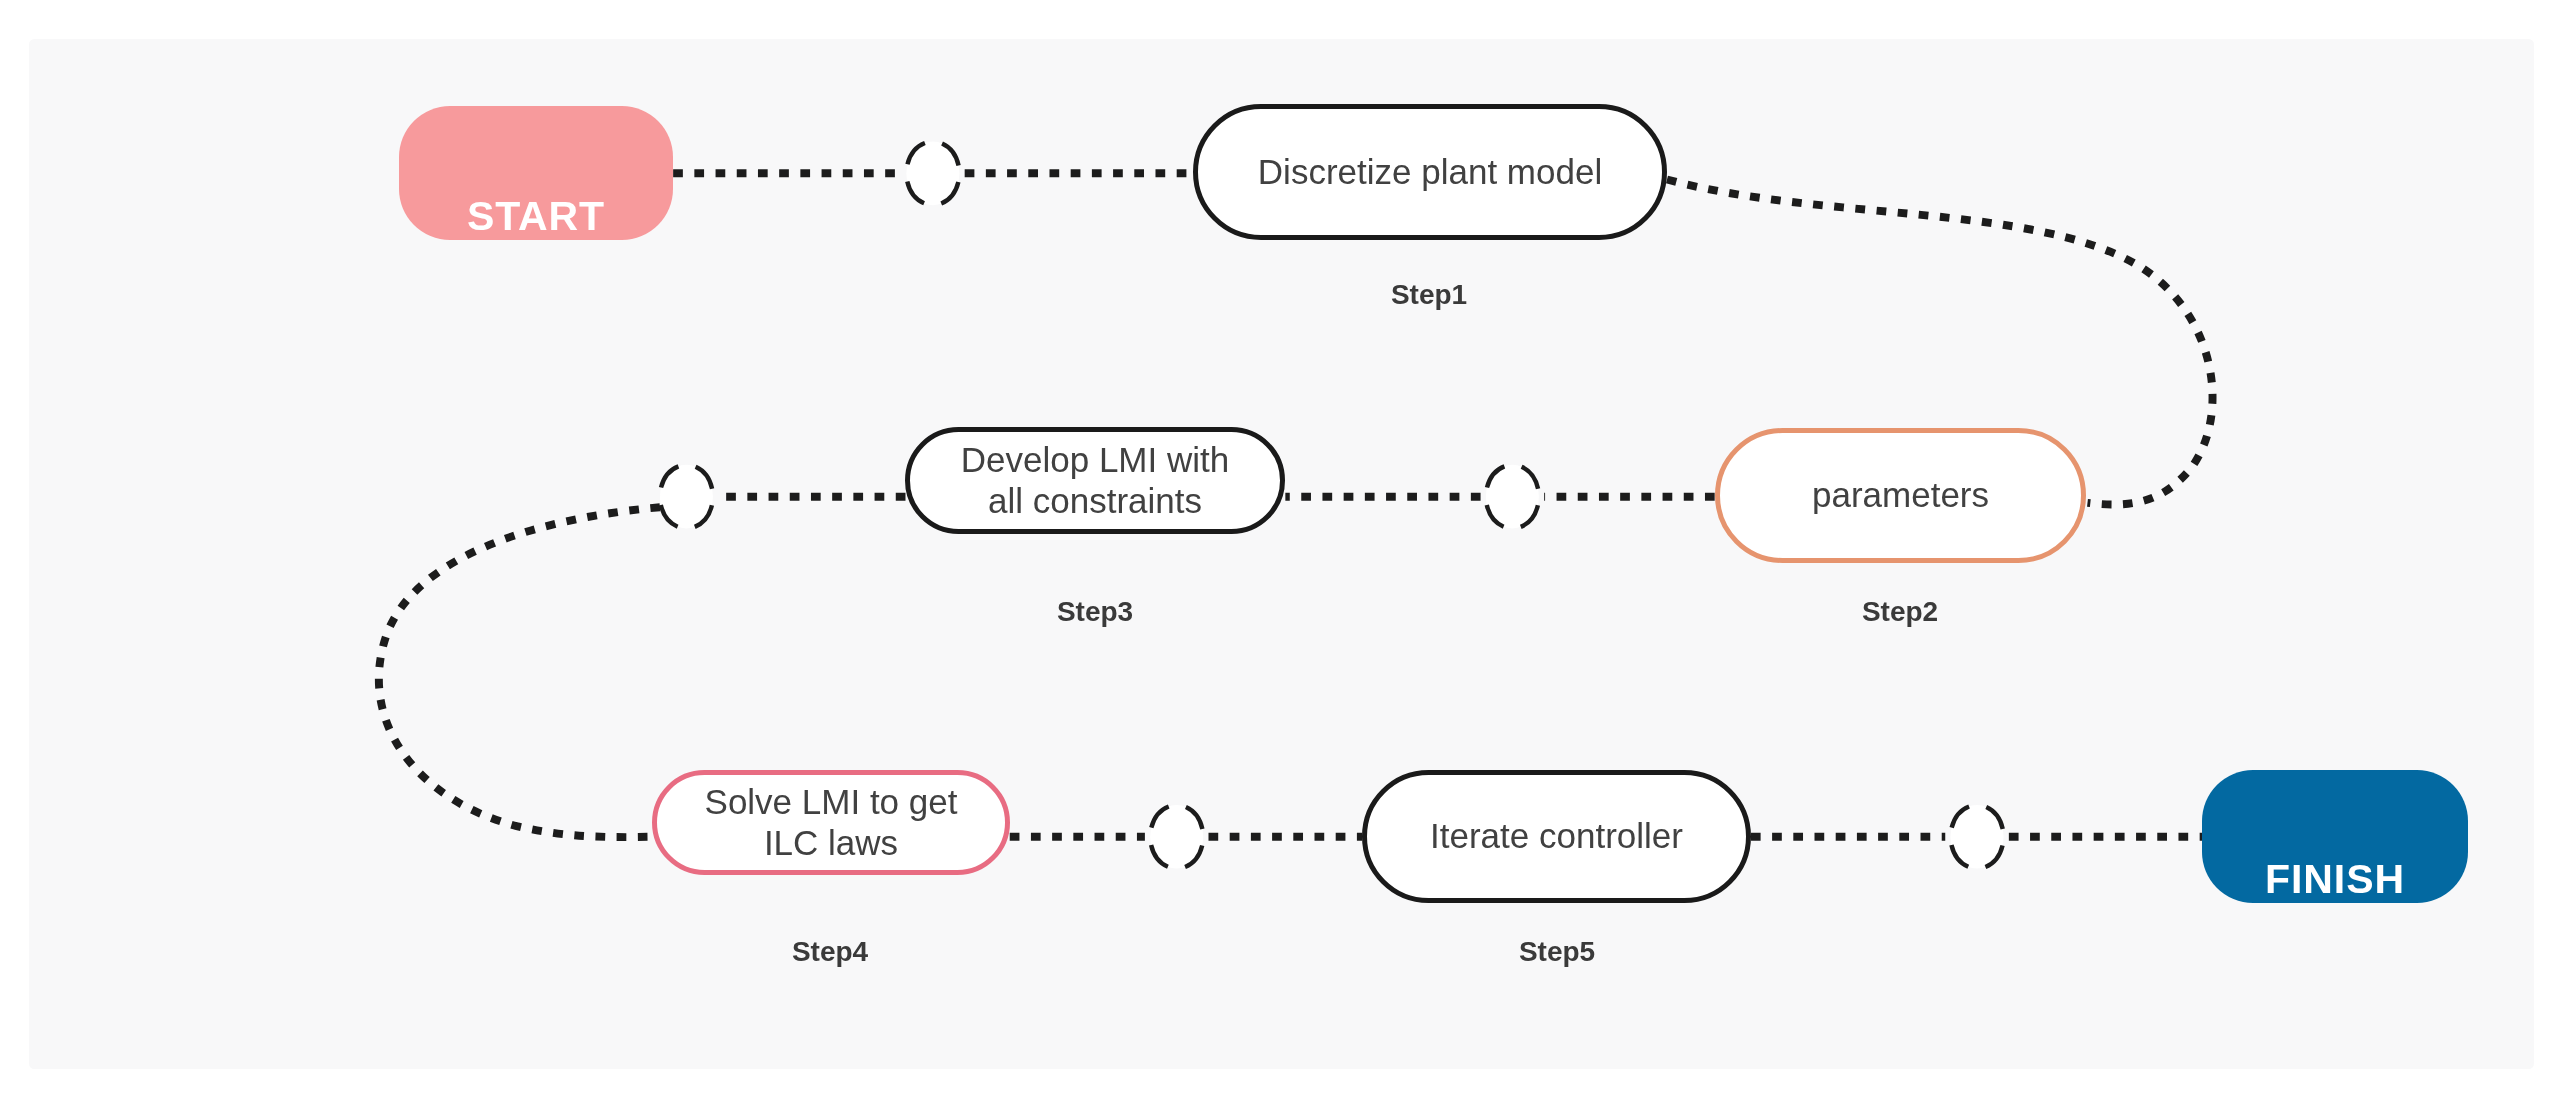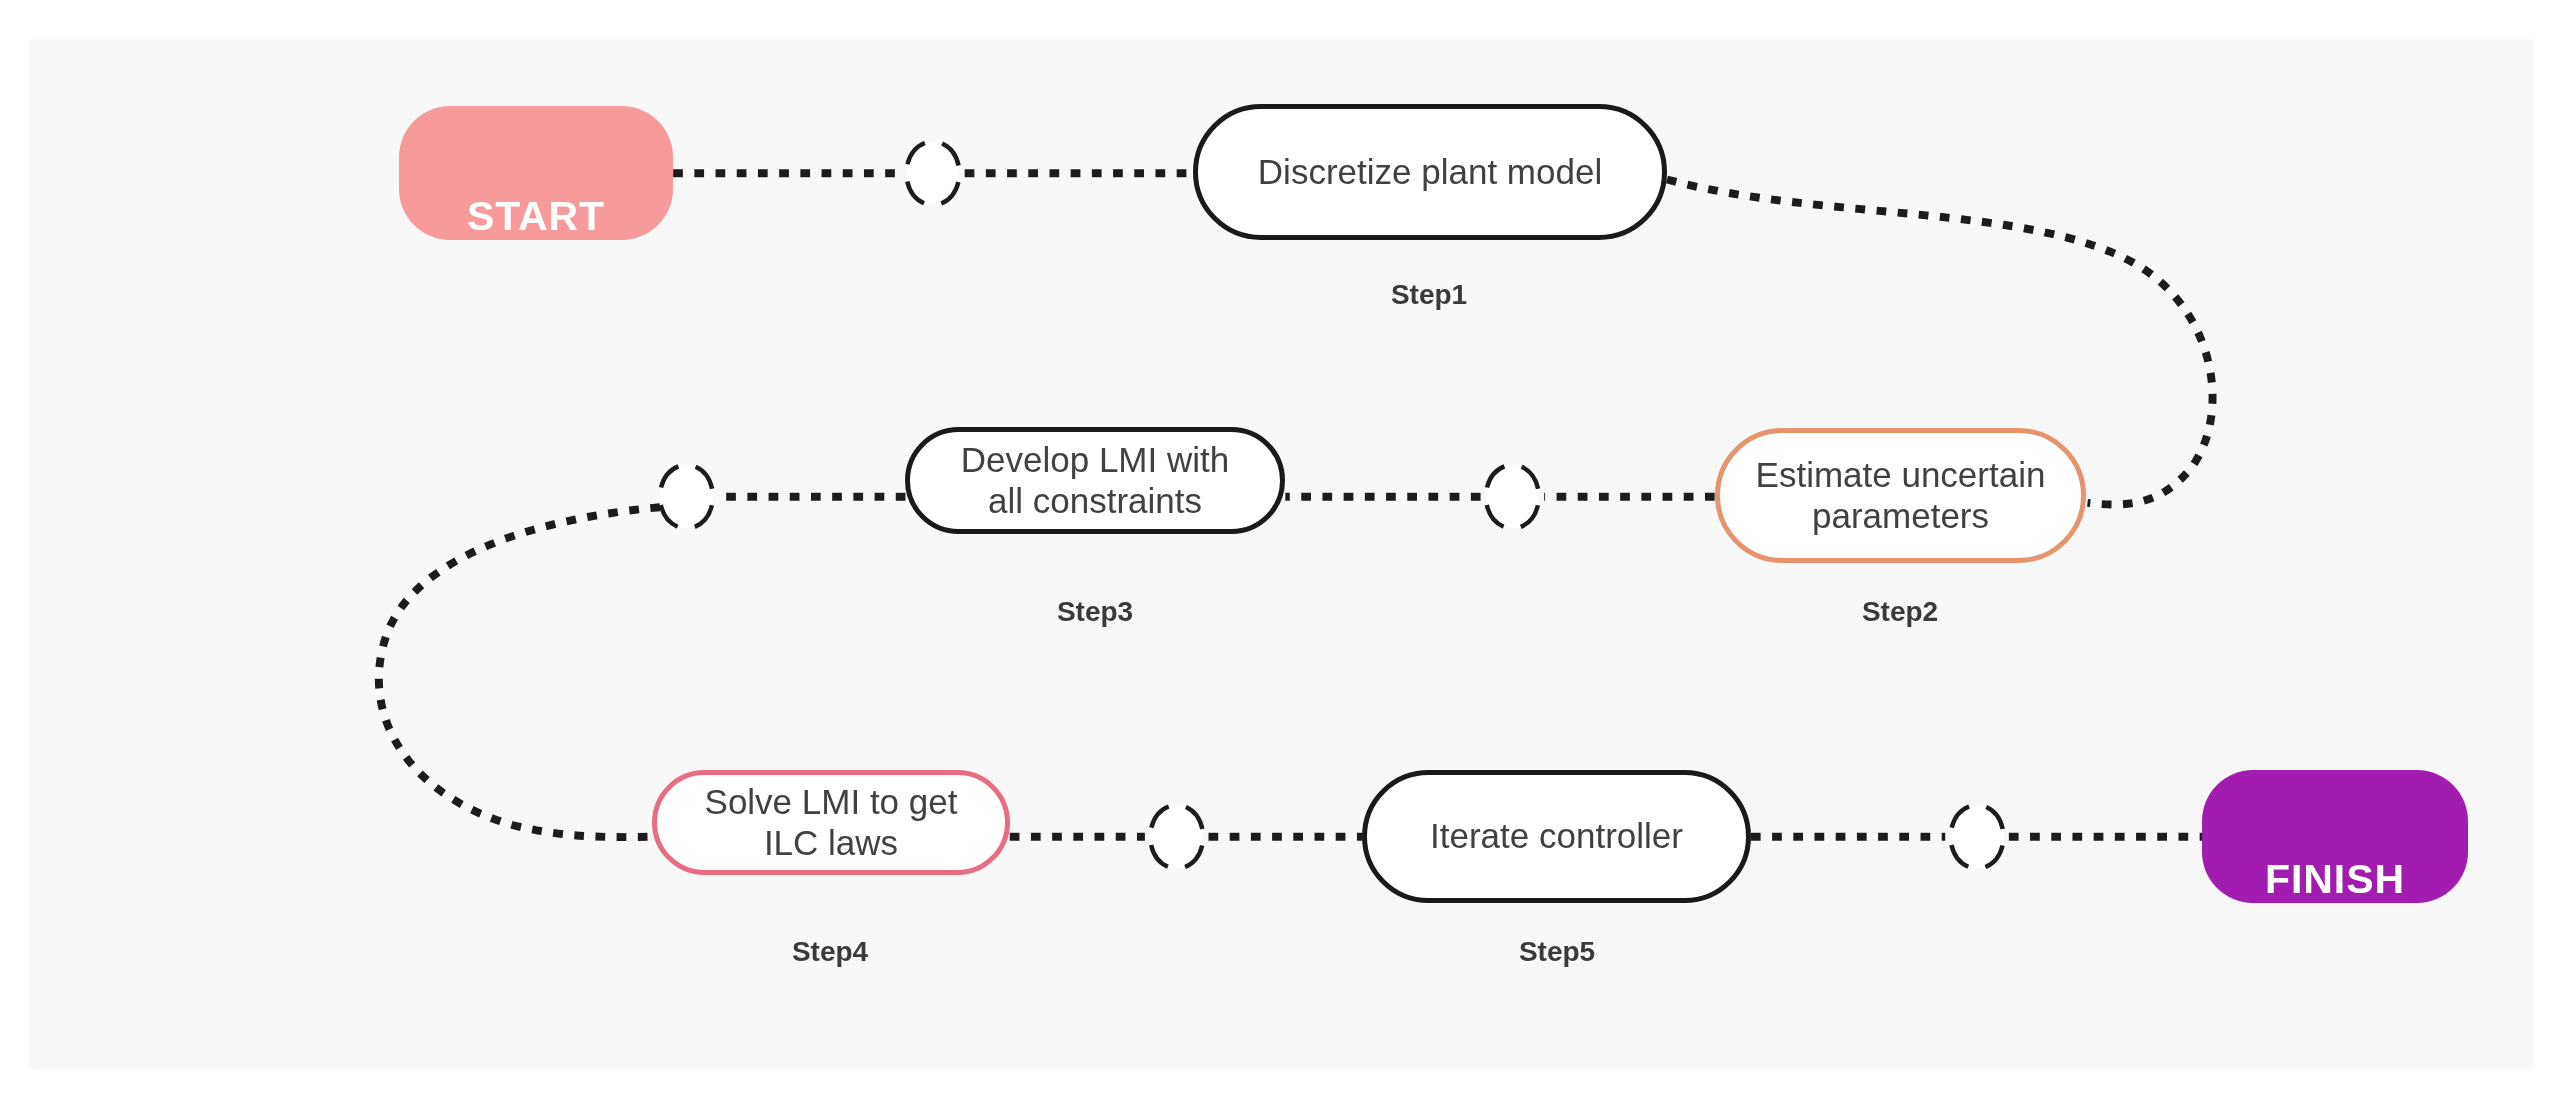--- a/index.html
+++ b/index.html
@@ -103,34 +103,33 @@
   </div>
   <div class="steplabel" style="left:1429px;top:279px;">Step1</div>
 
   <div class="node" style="left:905px;top:427px;width:380px;height:107px;">
     <span>Develop LMI with</span>
     <span>all constraints</span>
   </div>
   <div class="steplabel" style="left:1095px;top:596px;">Step3</div>
 
   <div class="node" style="left: 1715px; top: 428px; width: 371px; height: 135px; border-color: rgb(230, 148, 110);">
-    <span>Estimate uncertain</span>
     <span>parameters</span>
   </div>
   <div class="steplabel" style="left:1900px;top:596px;">Step2</div>
 
   <div class="node" style="left: 652px; top: 770px; width: 358px; height: 105px; border-color: rgb(232, 108, 130);">
     <span>Solve LMI to get</span>
     <span>ILC laws</span>
   </div>
   <div class="steplabel" style="left:830px;top:936px;">Step4</div>
 
   <div class="node" style="left:1362px;top:770px;width:389px;height:133px;">
     <span>Iterate controller</span>
   </div>
   <div class="steplabel" style="left:1557px;top:936px;">Step5</div>
 
-  <div class="terminal" style="left: 2202px; top: 770px; width: 266px; height: 133px; background: #a21caf; color: rgb(255, 255, 255);">
+  <div class="terminal" style="left: 2202px; top: 770px; width: 266px; height: 133px; background: #0369a1; color: rgb(255, 255, 255);">
     <span>FINISH</span>
   </div>
 
 </div>
 
 
 </body></html>

